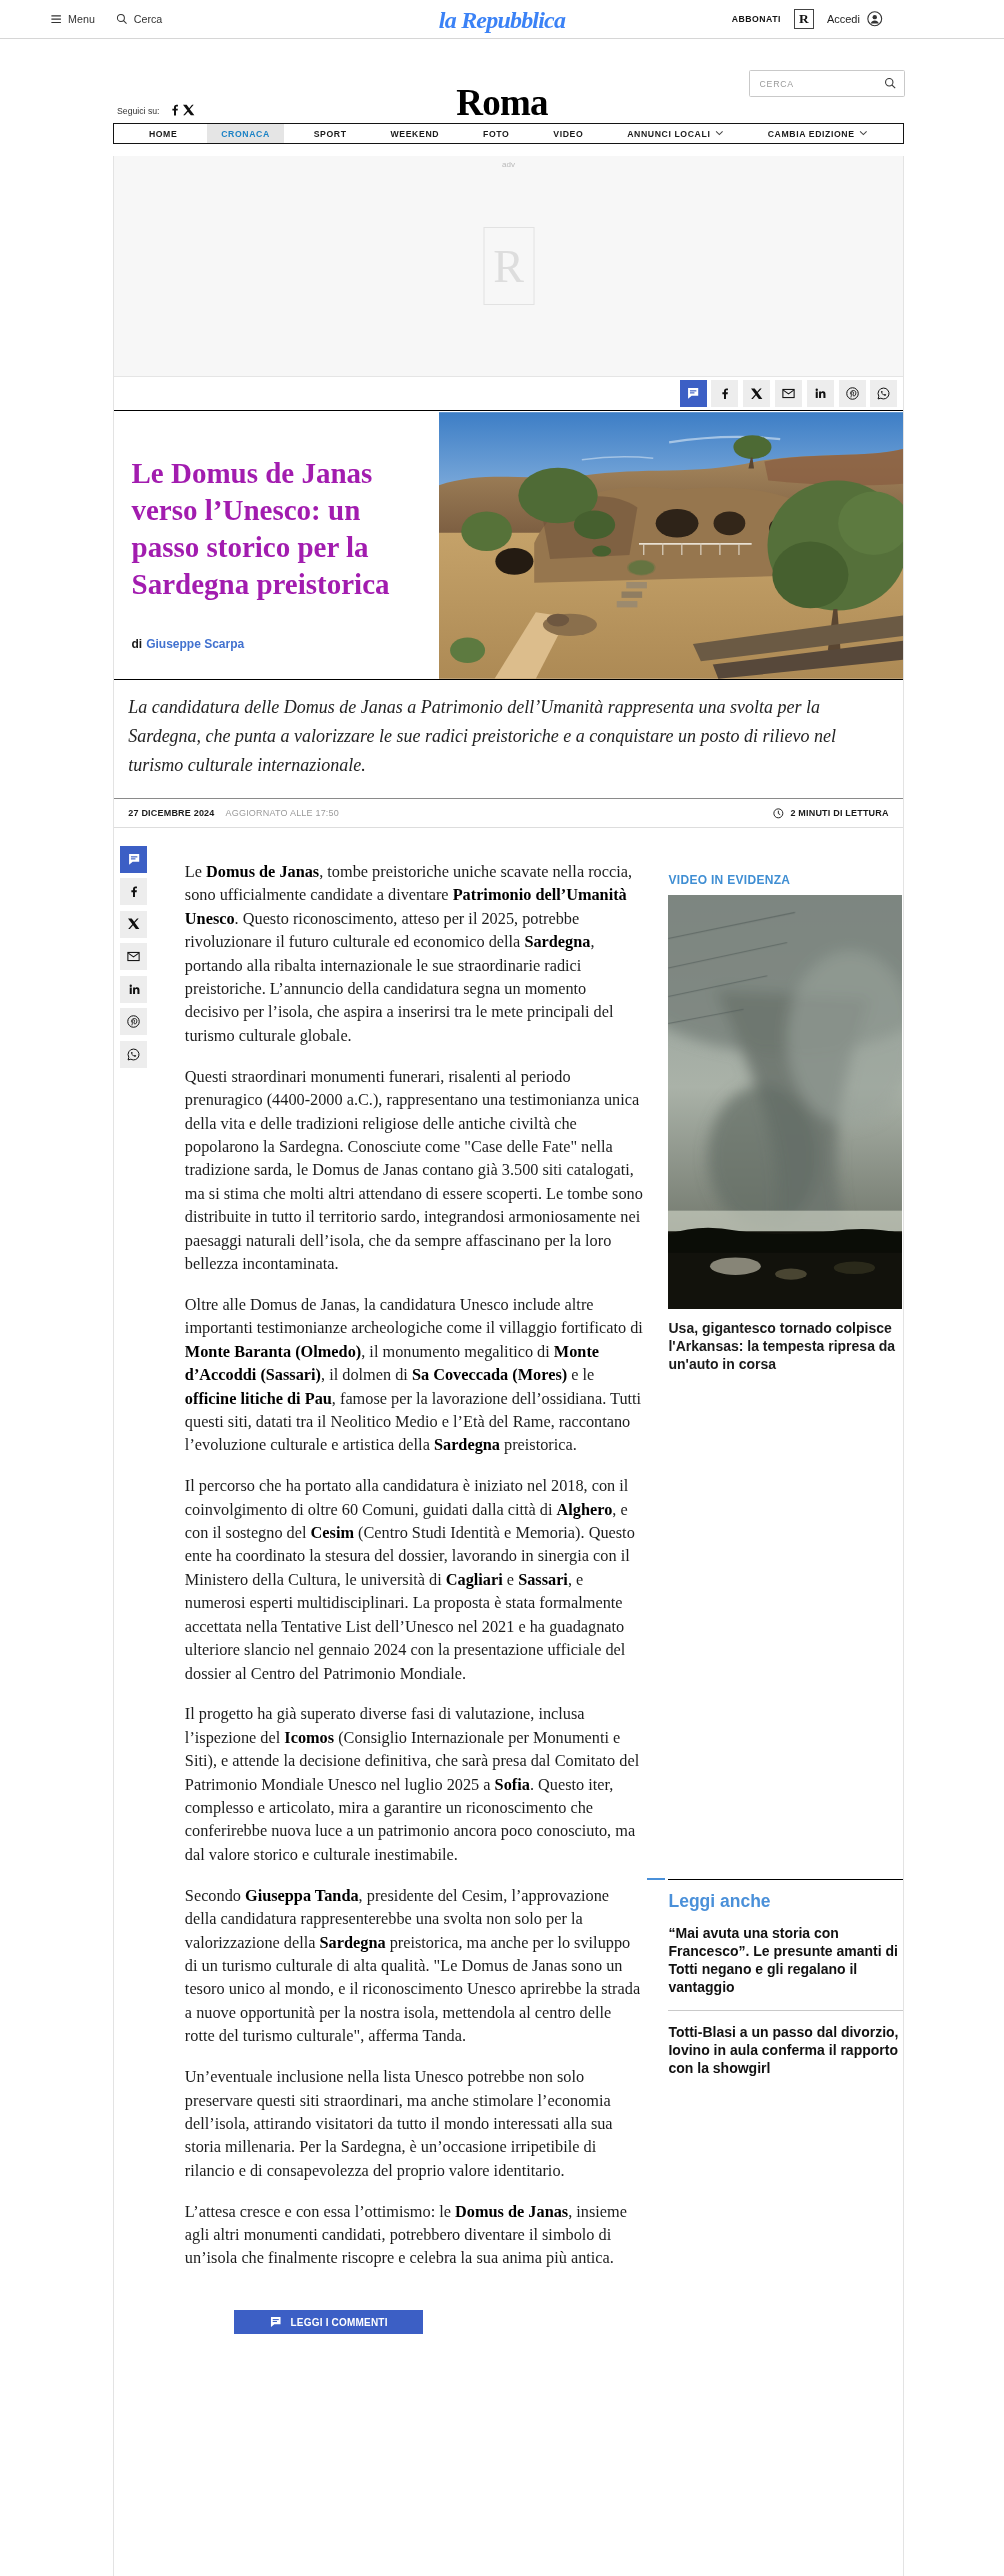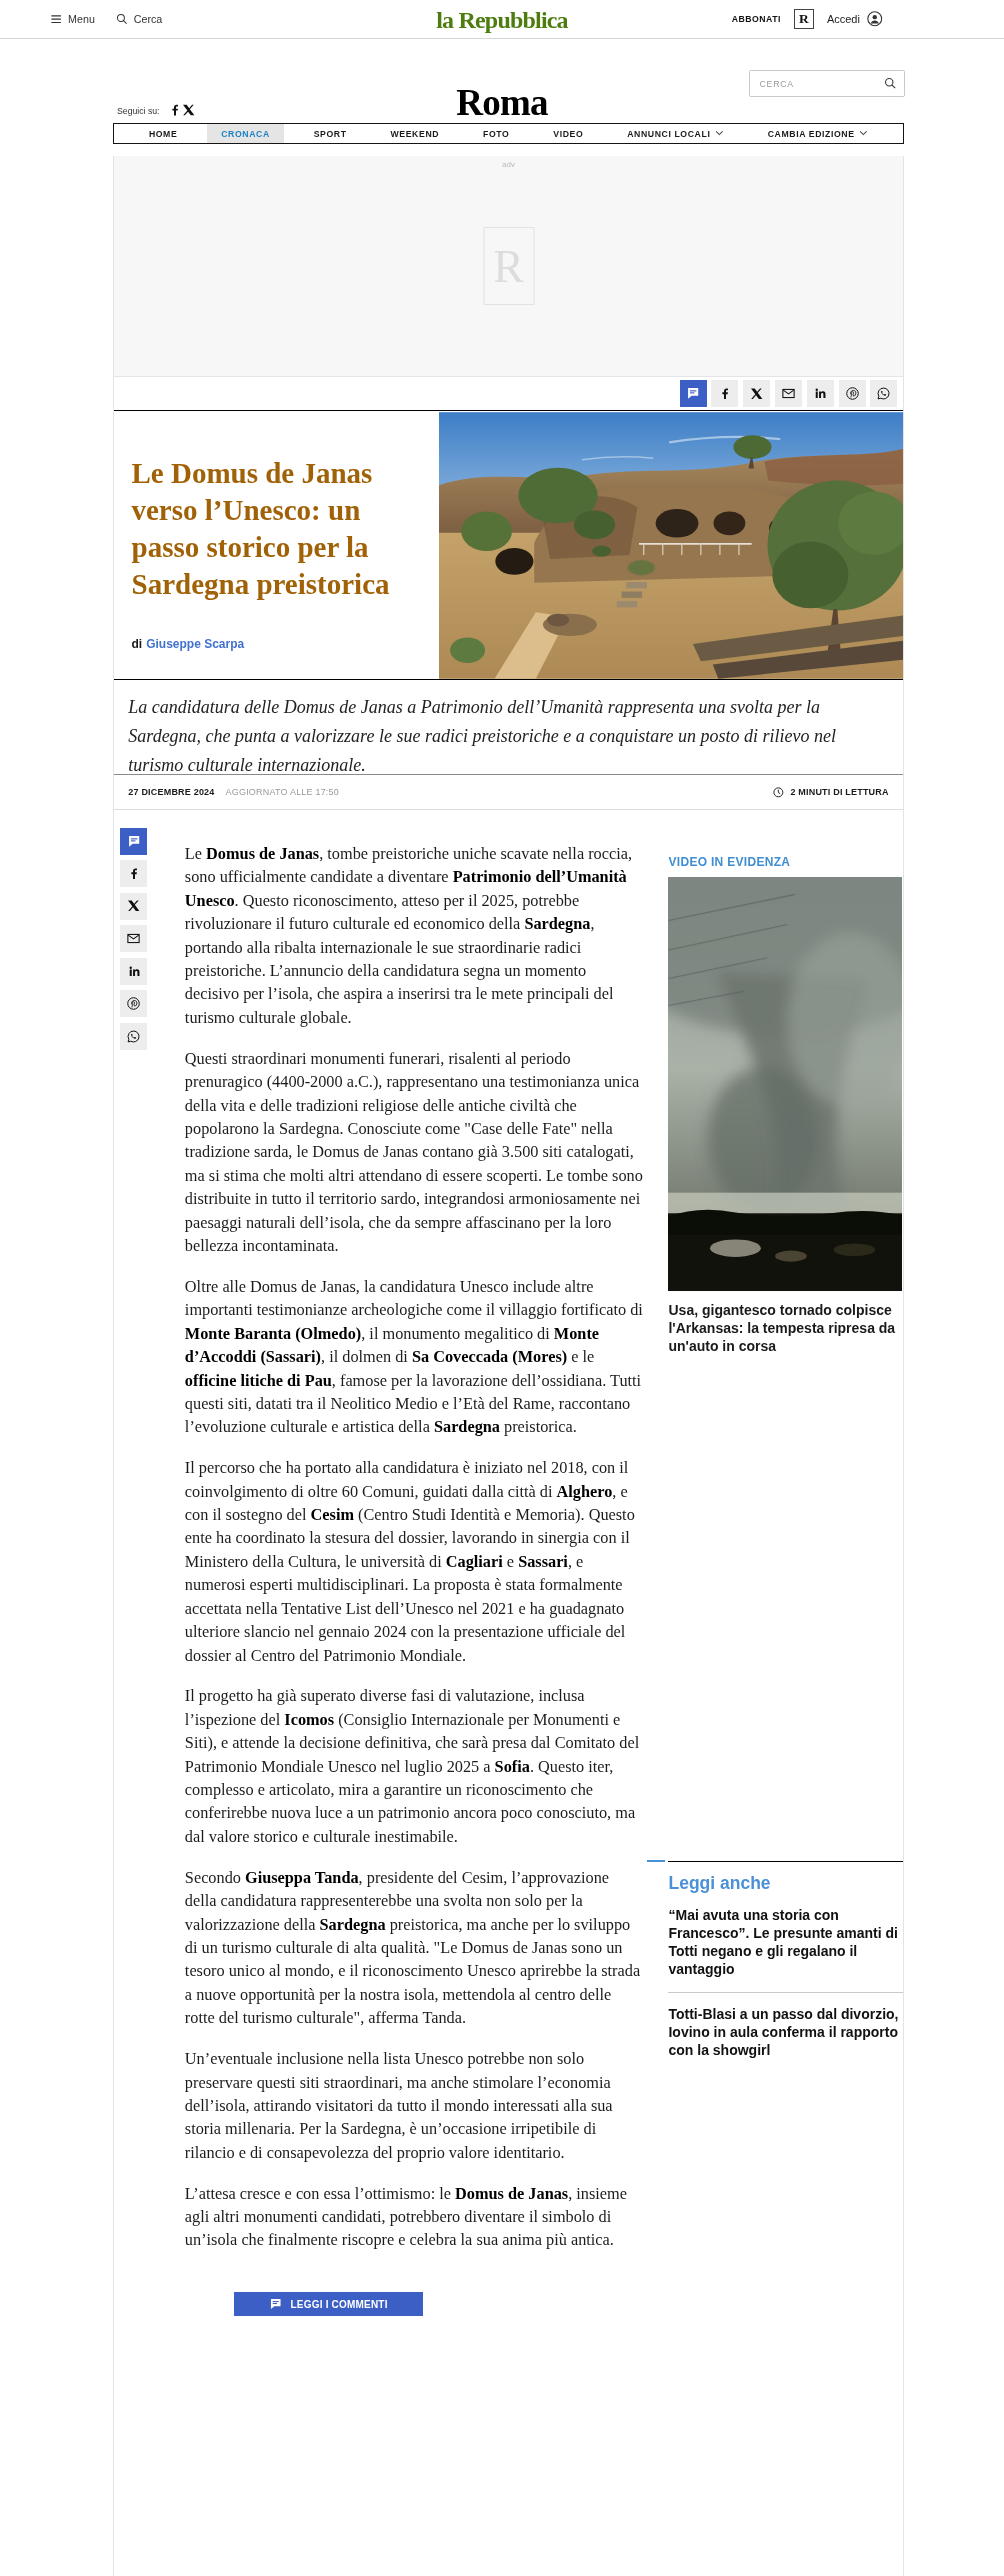--- a/index.html
+++ b/index.html
@@ -9,21 +9,21 @@
     font-family:"Liberation Sans", sans-serif; color:#1a1a1a;
   }
   .icon svg { display:block; }
 
   
   .topbar { position:absolute; top:0; left:0; width:1004px; height:39px; background:#fff;
             border-bottom:0.8px solid #d6d6d6; }
   .topbar .left { position:absolute; left:49px; top:0; height:38px; display:flex; align-items:center; gap:20.6px; }
   .tb-item { display:flex; align-items:center; gap:4.8px; font-size:10.7px; color:#333; cursor:pointer; background:none; border:none; font-family:inherit; }
   .logo { position:absolute; left:50%; top:7.1px; transform:translateX(-50%);
-          font-family:"Liberation Serif", serif; font-weight:700; font-size:24px; letter-spacing:-0.8px; color:#4d7c0f; }
+          font-family:"Liberation Serif", serif; font-weight:700; font-size:24px; letter-spacing:-0.8px; color:#3b82f6;font-style:italic; }
   .topbar .right { position:absolute; right:121px; top:0; height:38px; display:flex; align-items:center; gap:12.7px; }
   .abbonati { font-size:8.7px; font-weight:700; letter-spacing:0.5px; color:#111; background:none; border:none; font-family:inherit; cursor:pointer; }
   .r-badge { width:20.6px; height:20.6px; border:0.8px solid #444; display:flex; align-items:center; justify-content:center;
              font-family:"Liberation Serif", serif; font-size:13.5px; font-weight:700; color:#111; text-decoration:none; }
   .accedi { display:flex; align-items:center; gap:5.6px; font-size:11px; color:#222; background:none; border:none; font-family:inherit; cursor:pointer;text-align:right; }
 
   
   .masthead { position:absolute; top:40px; left:0; width:1004px; height:83px; }
   .follow { position:absolute; left:117px; top:71px; transform:translateY(-50%); display:flex; align-items:center; gap:8px; }
   .follow-label { font-size:8.7px; color:#333; }
@@ -55,29 +55,29 @@
             font-family:"Liberation Serif", serif; font-size:46px; color:#ddd; }
 
   .share-row { height:33px; display:flex; align-items:center; justify-content:flex-end; gap:4.8px; padding-right:5.6px; }
   .share-btn { width:27px; height:27px; border:none; background:#ededed; display:flex; align-items:center; justify-content:center; cursor:pointer; padding:0; }
   .share-btn.share-comments { background:#3c5fc5; }
 
   
   .article-card { border-top:0.8px solid #000; }
   .card-top { display:flex; height:268px; }
   .headline-wrap { width:325px; padding:44px 17.5px 0 17.5px; }
-  h1 { font-family:"Liberation Serif", serif; font-weight:700; font-size:29px; line-height:37px; color:#a16207; }
+  h1 { font-family:"Liberation Serif", serif; font-weight:700; font-size:29px; line-height:37px; color:#a21caf; }
   .byline { margin-top:34px; font-size:12px; font-weight:700; color:#1a1a1a; }
   .byline a { color:#4171cf; text-decoration:none; margin-left:4px; }
   .hero { width:465px; height:267px; margin-top:0.8px; overflow:hidden; }
 
   .lede { border-top:0.8px solid #000; padding:12.7px 17.5px 0 14.3px;
           font-family:"Liberation Serif", serif; font-style:italic; font-size:18px; line-height:29px; color:#222; height:95px; }
-  .meta-row { border-top:0.8px solid #8a8a8a; border-bottom:0.8px solid #ddd; height:36px;
-              display:flex; align-items:center; padding:0 14.3px; font-size:9px; }
+  .meta-row { border-top:0.8px solid #8a8a8a; border-bottom:0.8px solid #ddd; height:30px;
+              display:flex; align-items:center; padding:0 14.3px; font-size:9px;margin-top:24px; }
   .meta-date { font-weight:700; letter-spacing:0.2px; }
   .meta-upd { color:#9a9a9a; margin-left:11px; letter-spacing:0.2px; }
   .meta-read { margin-left:auto; display:flex; align-items:center; gap:5.6px; font-weight:700; letter-spacing:0.2px; }
 
   
   .body-row { display:flex; align-items:flex-start; }
   .rail { width:71px; padding:17.5px 0 0 6.4px; display:flex; flex-direction:column; gap:5.6px; }
   .article-col { width:460px; padding-top:32px; }
   .article-col p { font-family:"Liberation Serif", serif; font-size:16.3px; line-height:23.4px; color:#1c1c1c; margin-bottom:17.5px; }
   .article-col p b { color:#000; }

